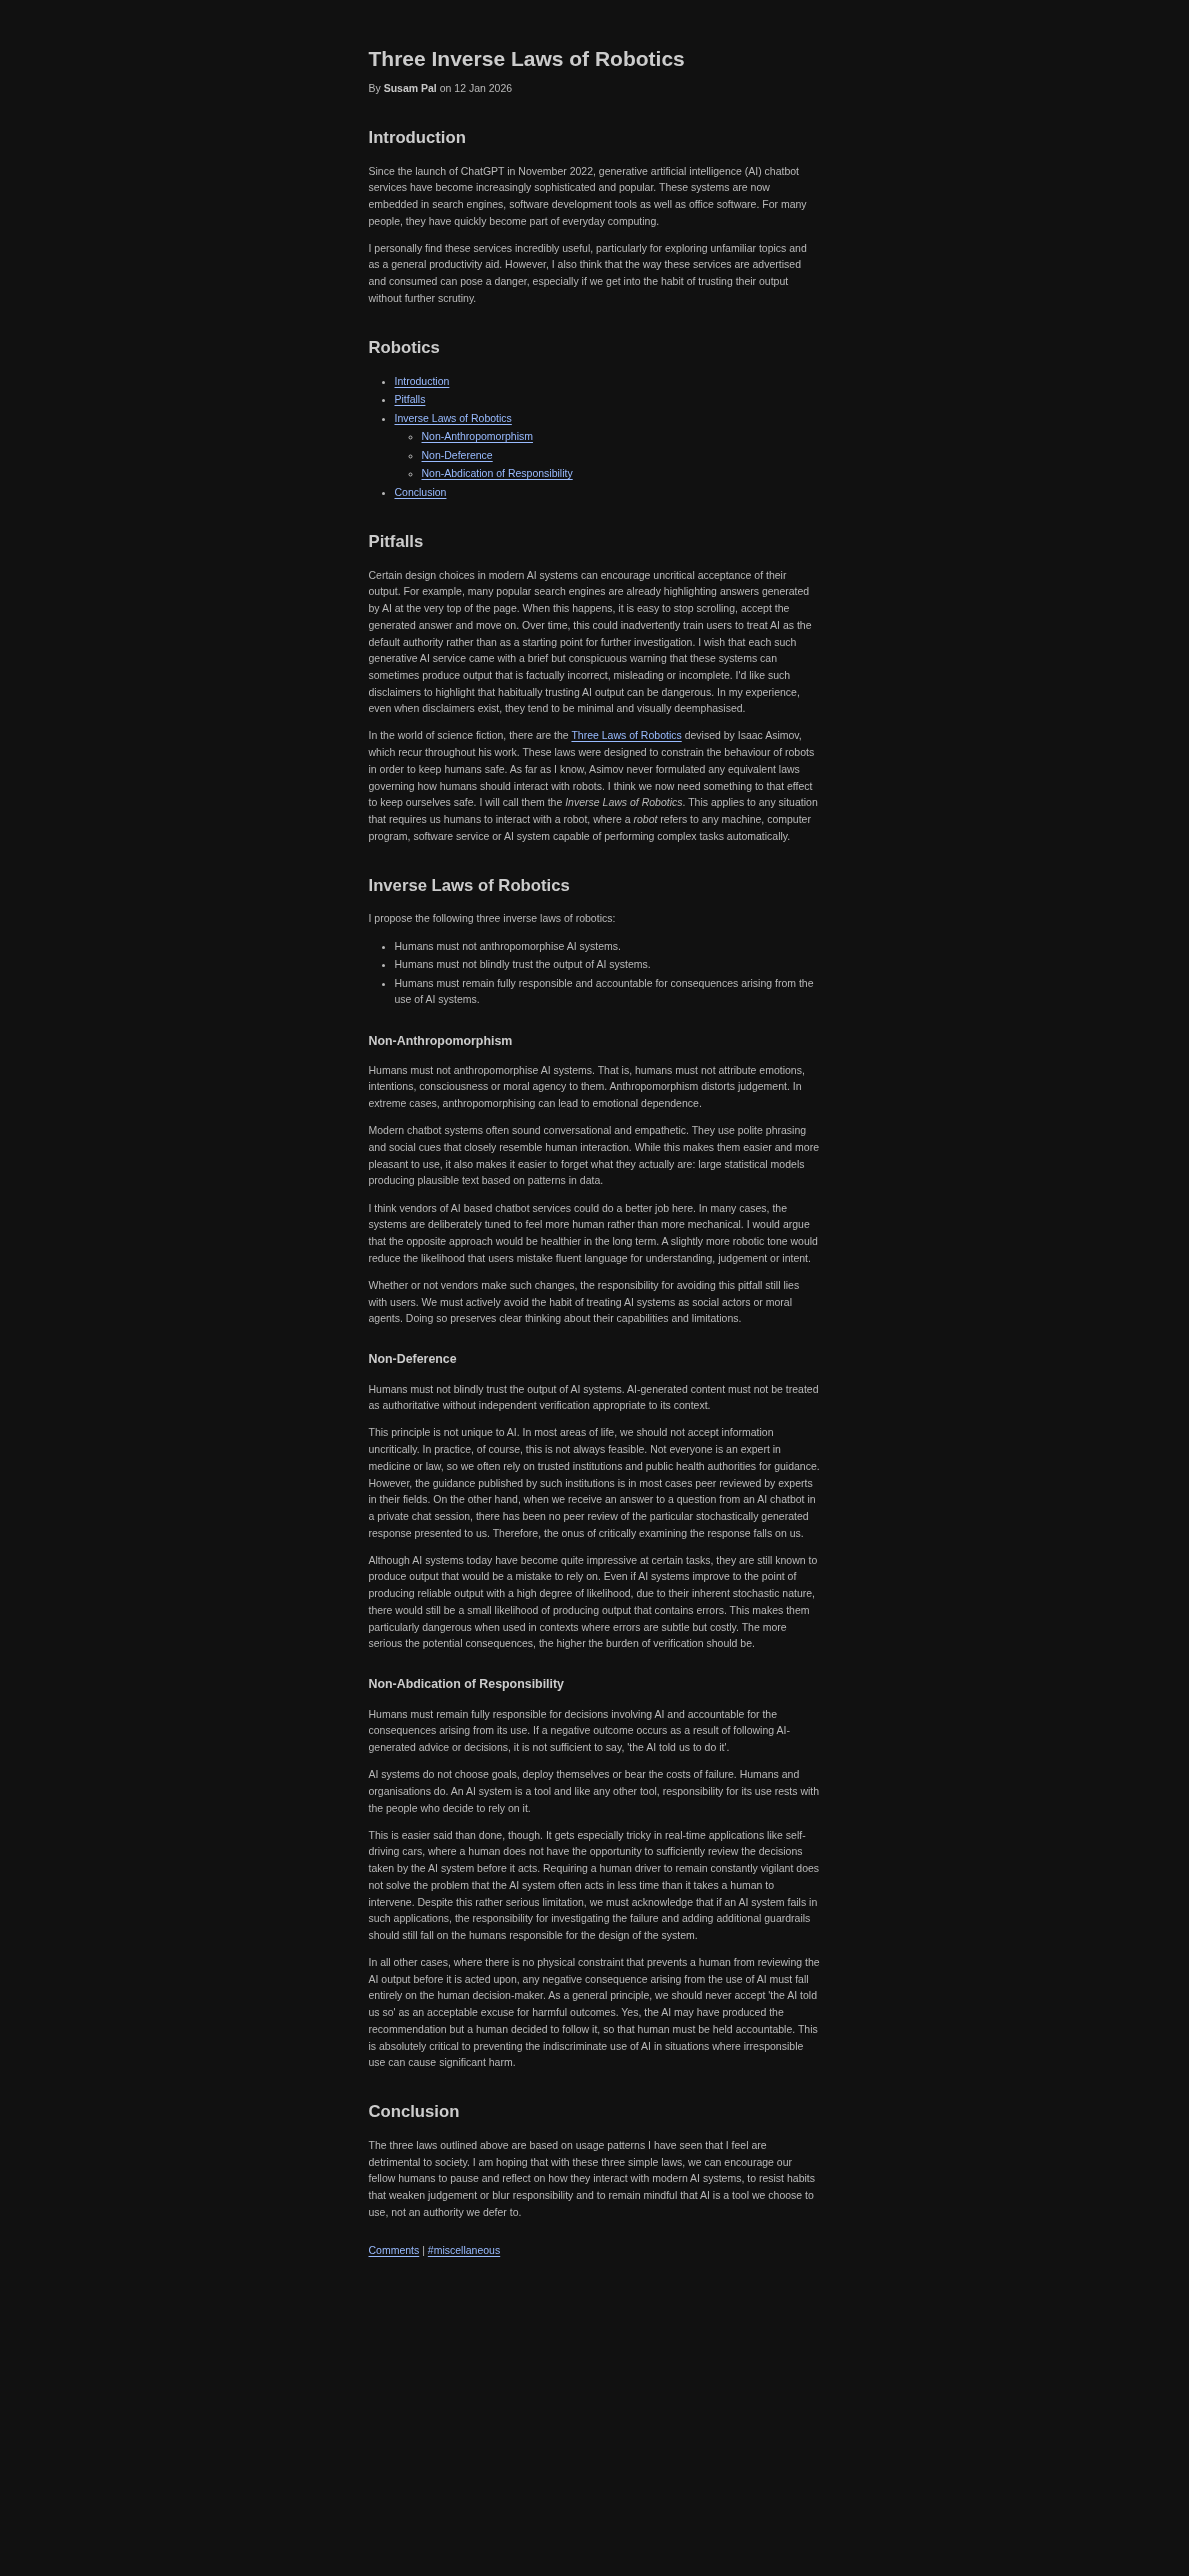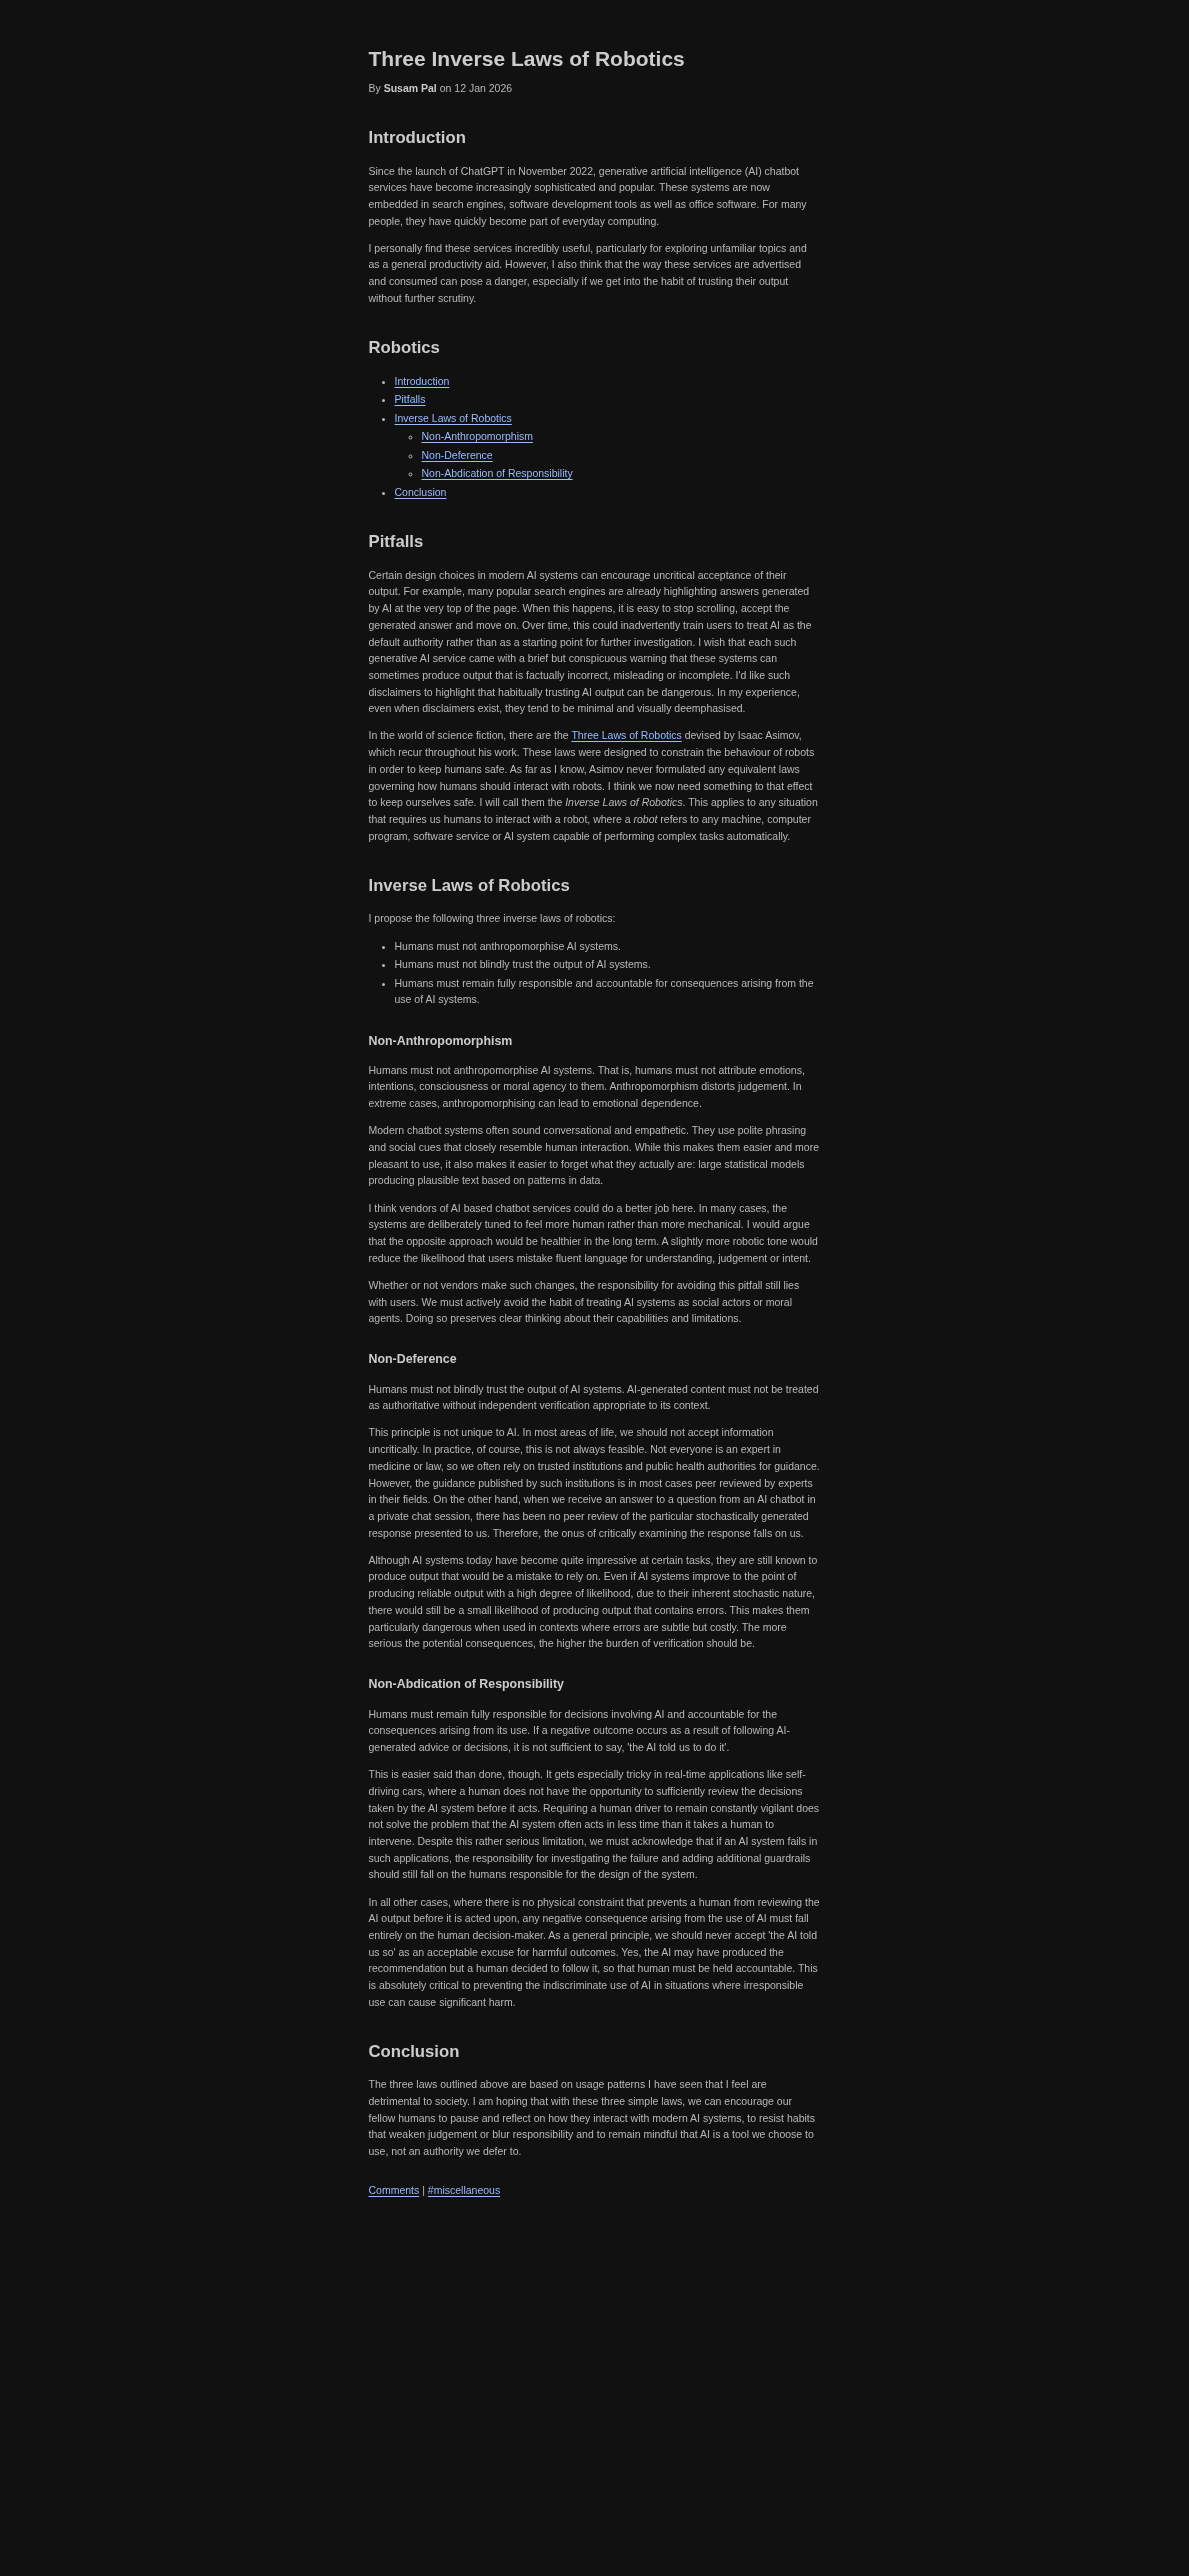--- a/index.html
+++ b/index.html
@@ -106,20 +106,21 @@
       <p><span>Humans must not anthropomorphise AI systems. That is, humans must not attribute emotions, intentions, consciousness or moral agency to them. Anthropomorphism distorts judgement. In extreme cases, anthropomorphising can lead to emotional dependence.</span></p>
       <p><span>Modern chatbot systems often sound conversational and empathetic. They use polite phrasing and social cues that closely resemble human interaction. While this makes them easier and more pleasant to use, it also makes it easier to forget what they actually are: large statistical models producing plausible text based on patterns in data.</span></p>
       <p><span>I think vendors of AI based chatbot services could do a better job here. In many cases, the systems are deliberately tuned to feel more human rather than more mechanical. I would argue that the opposite approach would be healthier in the long term. A slightly more robotic tone would reduce the likelihood that users mistake fluent language for understanding, judgement or intent.</span></p>
       <p><span>Whether or not vendors make such changes, the responsibility for avoiding this pitfall still lies with users. We must actively avoid the habit of treating AI systems as social actors or moral agents. Doing so preserves clear thinking about their capabilities and limitations.</span></p>
       <h3>Non-Deference</h3>
       <p><span>Humans must not blindly trust the output of AI systems. AI-generated content must not be treated as authoritative without independent verification appropriate to its context.</span></p>
       <p><span>This principle is not unique to AI. In most areas of life, we should not accept information uncritically. In practice, of course, this is not always feasible. Not everyone is an expert in medicine or law, so we often rely on trusted institutions and public health authorities for guidance. However, the guidance published by such institutions is in most cases peer reviewed by experts in their fields. On the other hand, when we receive an answer to a question from an AI chatbot in a private chat session, there has been no peer review of the particular stochastically generated response presented to us. Therefore, the onus of critically examining the response falls on us.</span></p>
       <p><span>Although AI systems today have become quite impressive at certain tasks, they are still known to produce output that would be a mistake to rely on. Even if AI systems improve to the point of producing reliable output with a high degree of likelihood, due to their inherent stochastic nature, there would still be a small likelihood of producing output that contains errors. This makes them particularly dangerous when used in contexts where errors are subtle but costly. The more serious the potential consequences, the higher the burden of verification should be.</span></p>
       <h3>Non-Abdication of Responsibility</h3>
       <p><span>Humans must remain fully responsible for decisions involving AI and accountable for the consequences arising from its use. If a negative outcome occurs as a result of following AI-generated advice or decisions, it is not sufficient to say, 'the AI told us to do it'.</span></p>
+      <p><span>AI systems do not choose goals, deploy themselves or bear the costs of failure. Humans and organisations do. An AI system is a tool and like any other tool, responsibility for its use rests with the people who decide to rely on it.</span></p>
       <p><span>This is easier said than done, though. It gets especially tricky in real-time applications like self-driving cars, where a human does not have the opportunity to sufficiently review the decisions taken by the AI system before it acts. Requiring a human driver to remain constantly vigilant does not solve the problem that the AI system often acts in less time than it takes a human to intervene. Despite this rather serious limitation, we must acknowledge that if an AI system fails in such applications, the responsibility for investigating the failure and adding additional guardrails should still fall on the humans responsible for the design of the system.</span></p>
       <p><span>In all other cases, where there is no physical constraint that prevents a human from reviewing the AI output before it is acted upon, any negative consequence arising from the use of AI must fall entirely on the human decision-maker. As a general principle, we should never accept 'the AI told us so' as an acceptable excuse for harmful outcomes. Yes, the AI may have produced the recommendation but a human decided to follow it, so that human must be held accountable. This is absolutely critical to preventing the indiscriminate use of AI in situations where irresponsible use can cause significant harm.</span></p>
       <h2>Conclusion</h2>
       <p><span>The three laws outlined above are based on usage patterns I have seen that I feel are detrimental to society. I am hoping that with these three simple laws, we can encourage our fellow humans to pause and reflect on how they interact with modern AI systems, to resist habits that weaken judgement or blur responsibility and to remain mindful that AI is a tool we choose to use, not an authority we defer to.</span></p>
       <p class="comments-line"><a href="#">Comments</a><span> | </span><a href="#">#miscellaneous</a></p>
     </div>
 
 </main>
 
 

